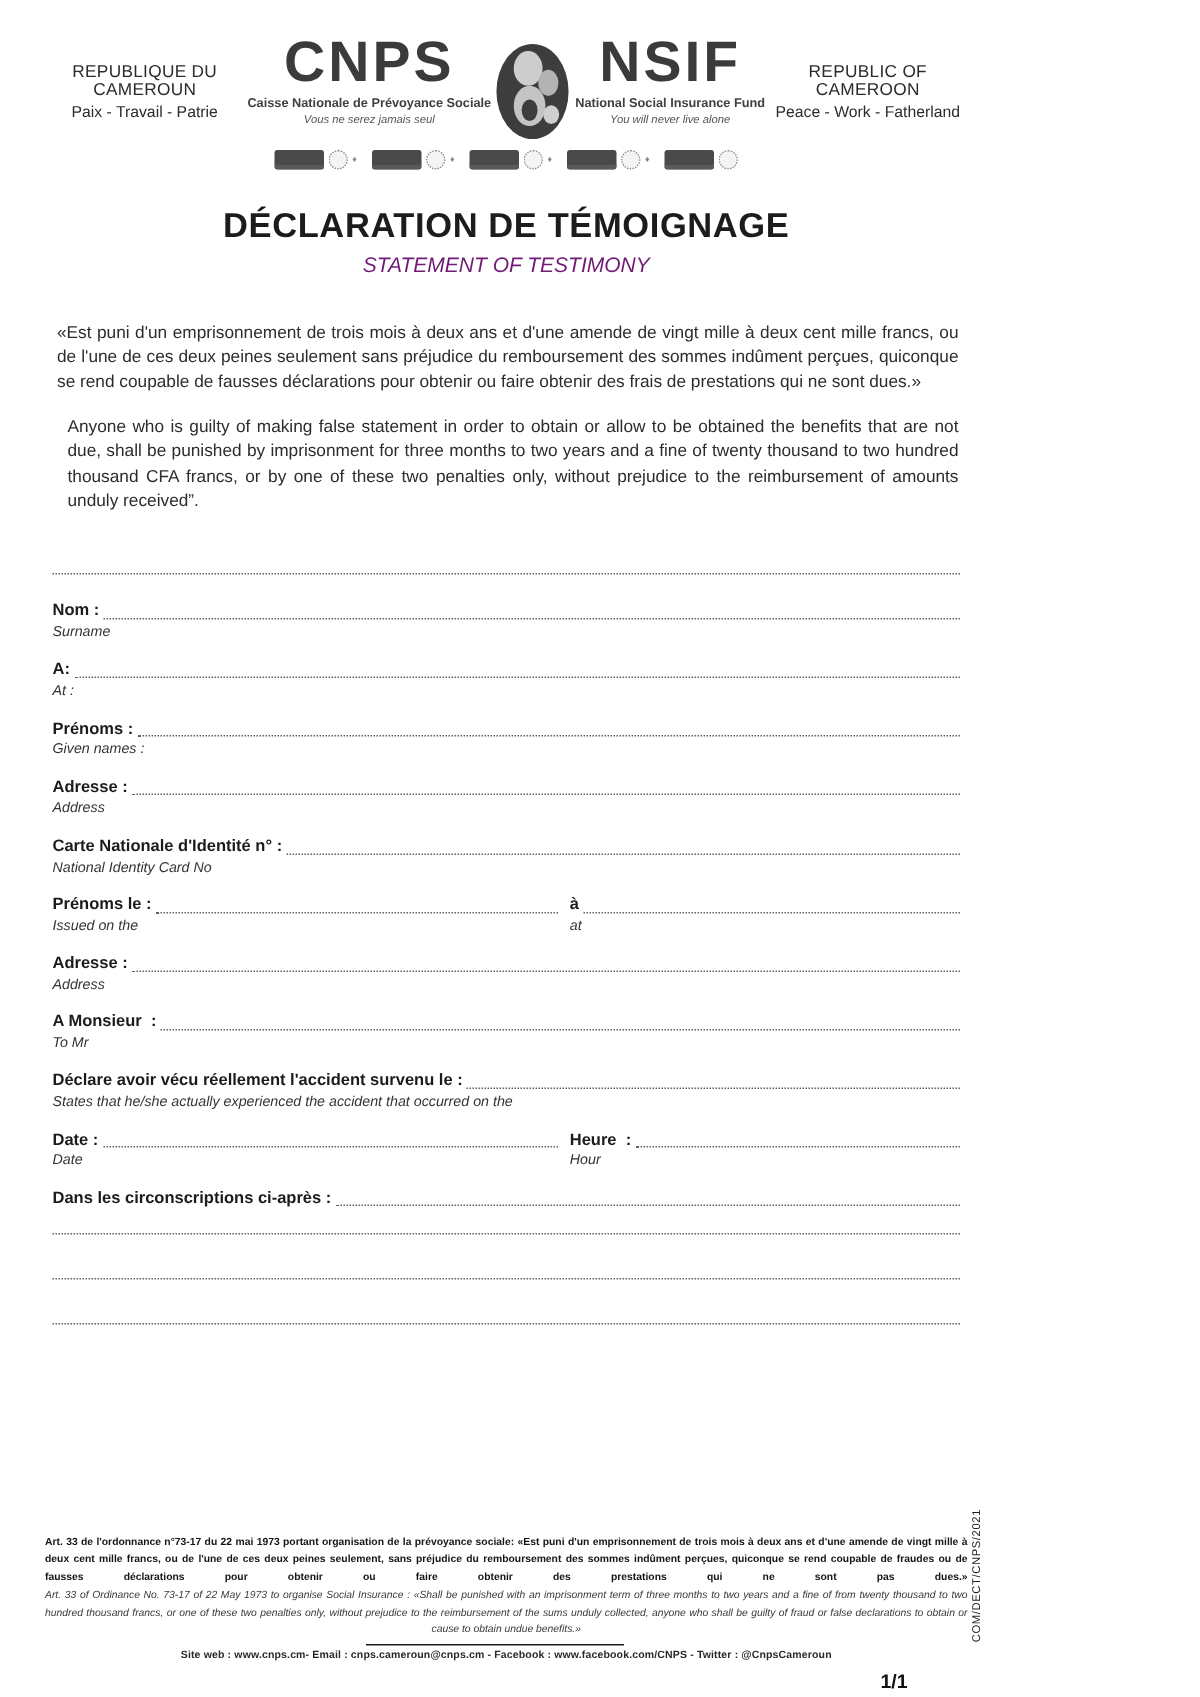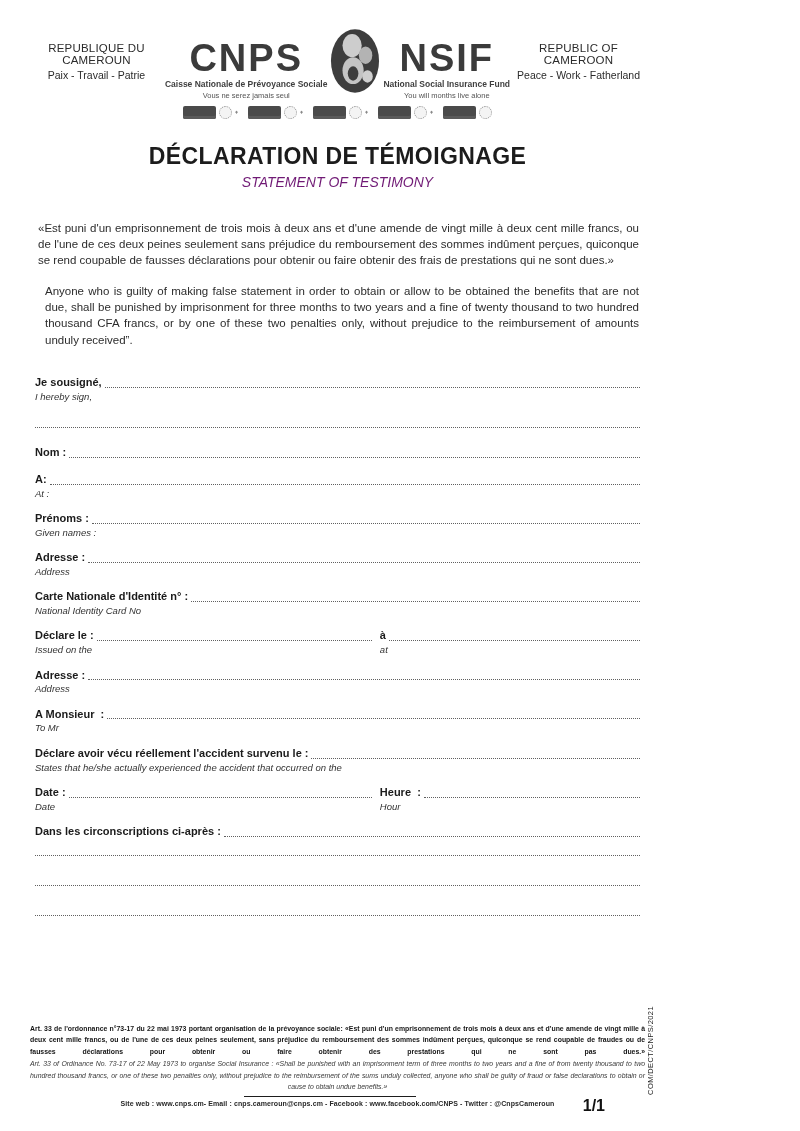--- a/index.html
+++ b/index.html
@@ -7,24 +7,24 @@
     position:relative;width:675px;height:1131px;background:#ffffff;overflow:hidden;
     font-family:"Liberation Sans", sans-serif;color:#222;
   }
   
   .header{display:flex;padding:28px 28px 0 28px;}
   .header-side{width:225px;text-align:center;padding-top:14px;}
   .hl1{font-size:11.5px;color:#2b2b2b;letter-spacing:.2px;}
   .hl2{font-size:10.5px;color:#2b2b2b;margin-top:3px;text-align:center;}
   .logo-block{flex:1;text-align:center;}
   .logo-row{display:flex;justify-content:center;align-items:flex-start;}
-  .logo-side{display:flex;flex-direction:column;align-items:center;margin-top:16px;}
+  .logo-side{display:flex;flex-direction:column;align-items:center;}
   .wordmark{font-size:38px;font-weight:bold;letter-spacing:2px;color:#3b3b3b;line-height:.78;}
   .org-name{font-size:8.5px;font-weight:bold;color:#3f3f3f;margin-top:5px;white-space:nowrap;}
-  .tagline{font-size:7.5px;color:#555;margin-top:2px;white-space:nowrap;}
+  .tagline{font-size:7.5px;font-style:italic;color:#555;margin-top:2px;white-space:nowrap;}
   .emblem{margin:0 3px;flex:0 0 auto;}
   .badges{display:flex;justify-content:center;align-items:center;gap:4px;margin-top:6px;}
   .badge{display:flex;align-items:center;gap:3px;margin:0 3px;}
   .badge-rect{width:33px;height:13px;background:#4a4a4a;border-radius:2px;box-shadow:inset 0 -3px 0 #5a5a5a;}
   .badge-seal{width:13px;height:13px;border-radius:50%;border:1px dotted #8a8a8a;background:#f4f4f4;box-sizing:border-box;}
   .badge-mini{font-size:6px;color:#888;line-height:1;}
   
   .title-block{text-align:center;margin-top:24px;}
   .title-fr{font-size:23px;font-weight:bold;color:#1c1c1c;letter-spacing:.4px;}
   .title-en{font-size:14px;font-style:italic;color:#701a75;margin-top:4px;}
@@ -44,21 +44,21 @@
   .half-left{width:57%;padding-right:8px;box-sizing:border-box;}
   .half-right{flex:1;}
   .filler{border-bottom:1px dotted #606060;margin-top:29px;height:0;}
   .filler.first{margin-top:16px;}
   
   .footer{position:absolute;left:30px;right:30px;bottom:24px;}
   .legal-fr{font-size:6.9px;font-weight:bold;color:#151515;line-height:1.7;text-align:justify;text-align-last:justify;}
   .legal-en{font-size:6.9px;font-style:italic;color:#3a3a3a;line-height:1.7;text-align:justify;text-align-last:center;}
   .sep{width:172px;border-top:1.5px solid #1d1d1d;margin:3px auto 3px;position:relative;left:-8px;}
   .contacts{font-size:7px;font-weight:bold;color:#282828;text-align:center;margin-top:1px;letter-spacing:.1px;}
-  .page-num{position:absolute;right:70px;bottom:16px;font-size:16px;font-weight:bold;color:#111;}
+  .page-num{position:absolute;right:70px;bottom:3px;font-size:13px;font-weight:bold;color:#111;}
   .doc-code{
     position:absolute;right:20px;bottom:36px;
     writing-mode:vertical-rl;transform:rotate(180deg);
     font-size:7.5px;color:#222;letter-spacing:.4px;
   }
 </style>
 </head>
 <body>
 
 <div class="page">
@@ -80,21 +80,21 @@
           <ellipse cx="26" cy="34" rx="25" ry="33" fill="#3d3d3d"></ellipse>
           <ellipse cx="23" cy="18" rx="10" ry="12" fill="#cdcdcd"></ellipse>
           <ellipse cx="37" cy="28" rx="7" ry="9" fill="#b3b3b3"></ellipse>
           <ellipse cx="24" cy="44" rx="11" ry="14" fill="#c4c4c4"></ellipse>
           <ellipse cx="24" cy="47" rx="5.5" ry="7.5" fill="#3d3d3d"></ellipse>
           <ellipse cx="39" cy="50" rx="5.5" ry="6.5" fill="#cfcfcf"></ellipse>
         </svg>
         <div class="logo-side">
           <div class="wordmark">NSIF</div>
           <div class="org-name">National Social Insurance Fund</div>
-          <div class="tagline">You will months live alone</div>
+          <div class="tagline">You will never live alone</div>
         </div>
       </div>
       <div class="badges">
         <span class="badge">
             <span class="badge-rect"></span>
             <span class="badge-seal"></span>
             <span class="badge-mini">♦</span>
           </span>
         <span class="badge">
             <span class="badge-rect"></span>
@@ -129,35 +129,29 @@
     <div class="title-en">STATEMENT OF TESTIMONY</div>
   </div>
 
   <div class="warning">
     <p class="warning-fr">«Est puni d'un emprisonnement de trois mois à deux ans et d'une amende de vingt mille à deux cent mille francs, ou de l'une de ces deux peines seulement sans préjudice du remboursement des sommes indûment perçues, quiconque se rend coupable de fausses déclarations pour obtenir ou faire obtenir des frais de prestations qui ne sont dues.»</p>
     <p class="warning-en">Anyone who is guilty of making false statement in order to obtain or allow to be obtained the benefits that are not due, shall be punished by imprisonment for three months to two years and a fine of twenty thousand to two hundred thousand CFA francs, or by one of these two penalties only, without prejudice to the reimbursement of amounts unduly received”.</p>
   </div>
 
   <div class="fields">
 
-    <div class="field">
-      <div class="label-line">
-        <span class="flabel">Je sousigné,</span>
-        <span class="dots"></span>
-      </div>
-      <div class="sublabel">I hereby sign,</div>
-    </div>
 
     <div class="continuation-line"></div>
 
     <div class="field">
       <div class="label-line">
         <span class="flabel">Nom :</span>
         <span class="dots"></span>
       </div>
+      <div class="sublabel">Surname</div>
     </div>
 
     <div class="field">
       <div class="label-line">
         <span class="flabel">A:</span>
         <span class="dots"></span>
       </div>
       <div class="sublabel">At :</div>
     </div>
 
@@ -181,21 +175,21 @@
       <div class="label-line">
         <span class="flabel">Carte Nationale d'Identité n° :</span>
         <span class="dots"></span>
       </div>
       <div class="sublabel">National Identity Card No</div>
     </div>
 
     <div class="field double">
       <div class="half-left">
         <div class="label-line">
-          <span class="flabel">Déclare le :</span>
+          <span class="flabel">Prénoms le :</span>
           <span class="dots"></span>
         </div>
         <div class="sublabel">Issued on the</div>
       </div>
       <div class="half-right">
         <div class="label-line">
           <span class="flabel">à</span>
           <span class="dots"></span>
         </div>
         <div class="sublabel">at</div>

